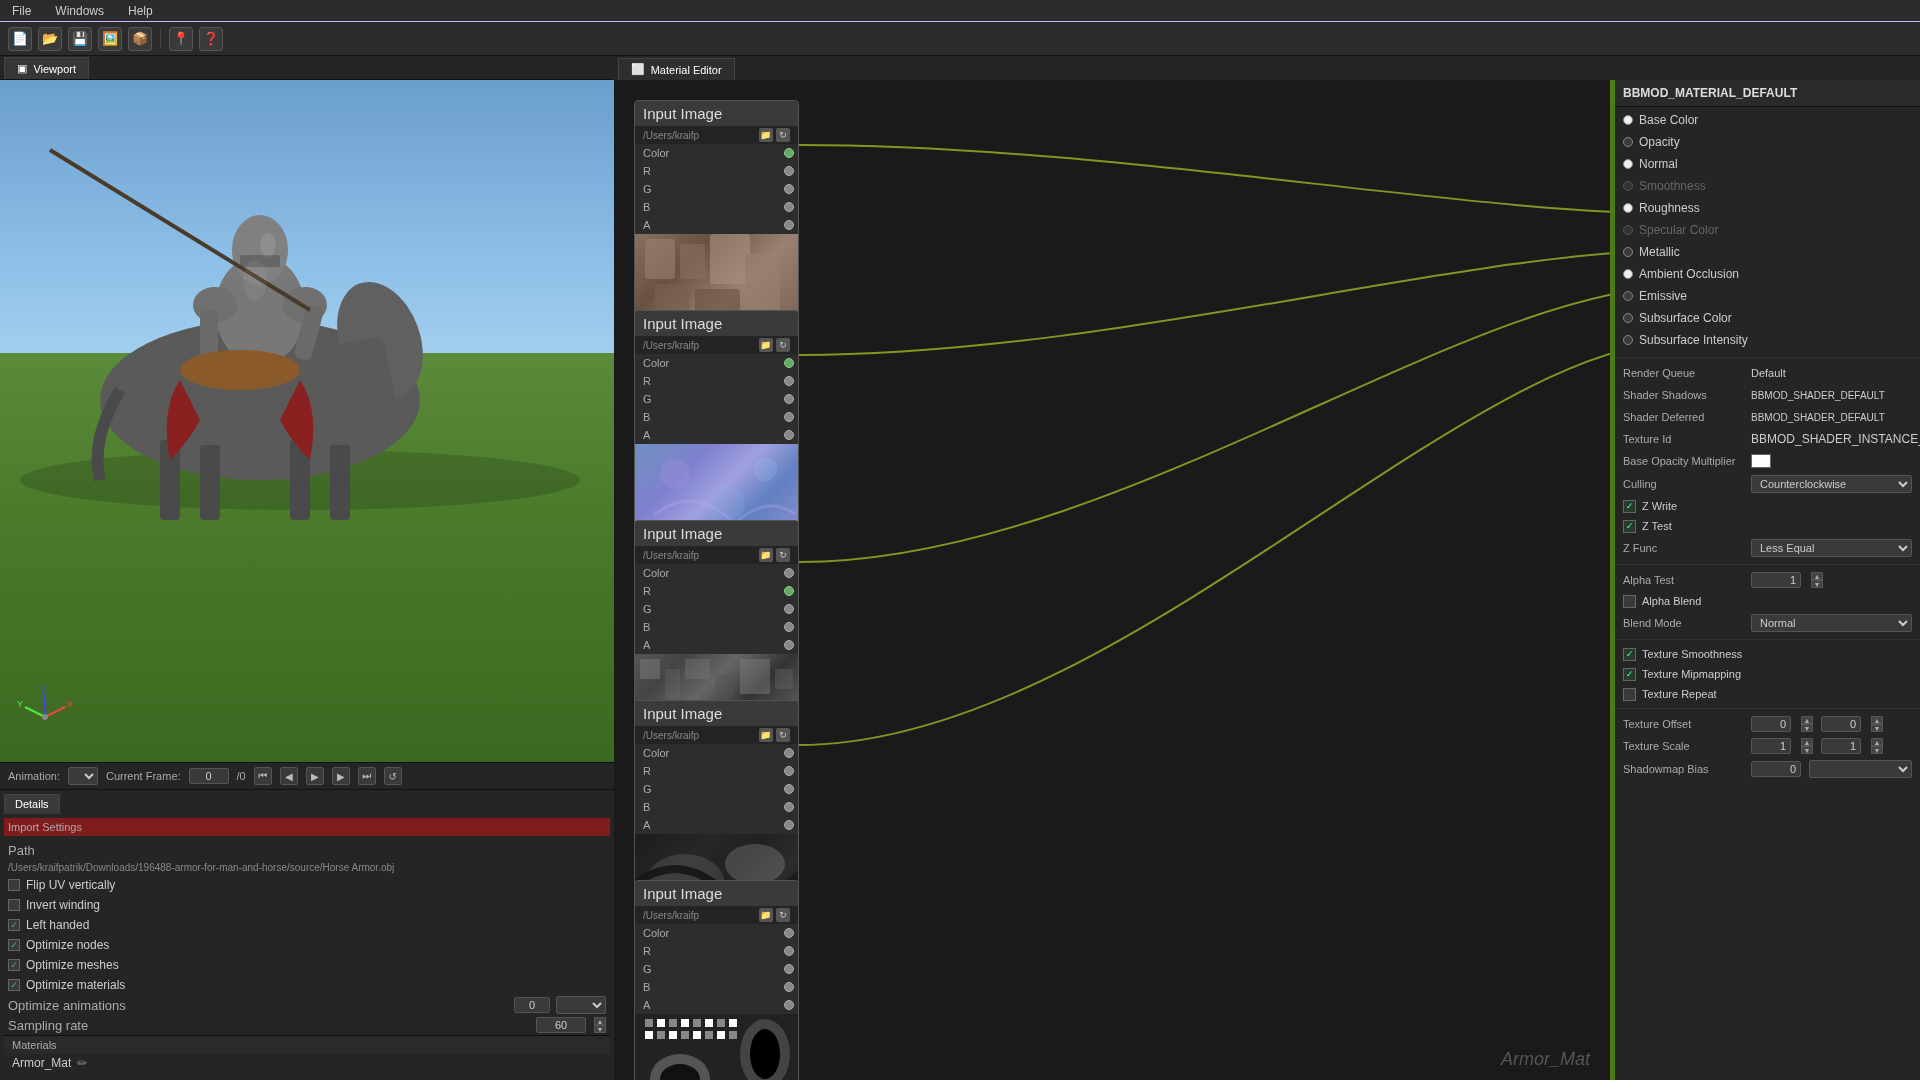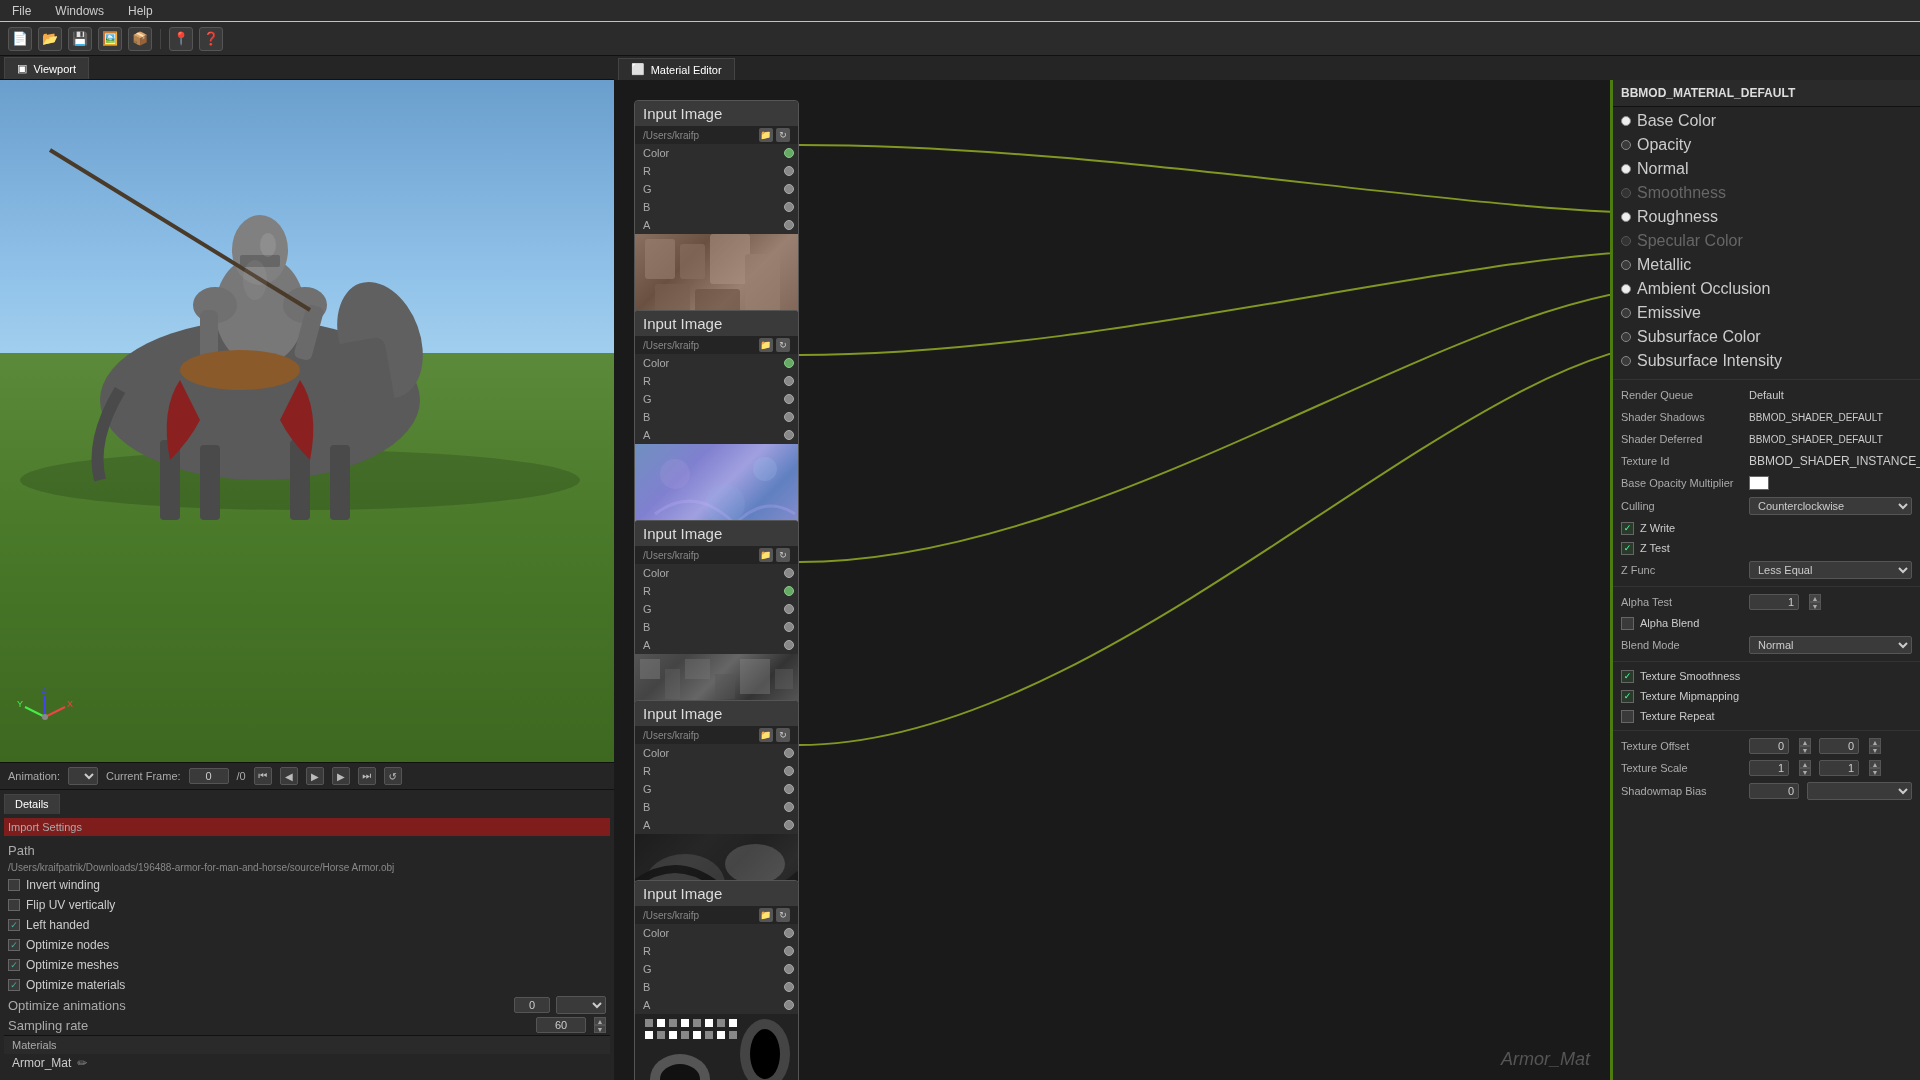--- a/index.html
+++ b/index.html
@@ -387,21 +387,21 @@
       left: 0;
       width: 100%;
       height: 100%;
       pointer-events: none;
     }
 
     
     #props-panel {
       width: 310px;
       background: #252525;
-      border-left: 3px solid #4d7c0f;
+      border-left: 5px solid #4d7c0f;
       overflow-y: auto;
       padding: 0;
     }
 
     .props-header {
       padding: 6px 8px;
       font-size: 12px;
       color: #ddd;
       background: #2a2a2a;
       border-bottom: 1px solid #111;
@@ -425,21 +425,21 @@
       border-radius: 50%;
       border: 1px solid #888;
       background: #3a3a3a;
       flex-shrink: 0;
       cursor: pointer;
     }
     .prop-dot.filled { background: #eee; }
     .prop-dot.disabled { background: #333; border-color: #555; }
     .prop-name {
       color: #ccc;
-      font-size: 16px;
+      font-size: 12px;
       flex: 1;
     }
     .prop-name.dimmed { color: #666; }
 
     .divider { height: 1px; background: #333; margin: 4px 0; }
 
     .prop-row-kv {
       display: flex;
       align-items: center;
       padding: 3px 8px;
@@ -668,25 +668,25 @@
 
       <div class="section-title">Import Settings</div>
 
       <div class="prop-row">
         <span class="prop-label">Path</span>
       </div>
       <div class="prop-path">/Users/kraifpatrik/Downloads/196488-armor-for-man-and-horse/source/Horse Armor.obj</div>
 
       <div class="checkbox-wrapper">
         <div class="cb"></div>
-        <span>Invert winding</span>
+        <span>Flip UV vertically</span>
       </div>
       <div class="checkbox-wrapper">
         <div class="cb"></div>
-        <span>Flip UV vertically</span>
+        <span>Invert winding</span>
       </div>
       <div class="checkbox-wrapper">
         <div class="cb checked">✓</div>
         <span>Left handed</span>
       </div>
       <div class="checkbox-wrapper">
         <div class="cb checked">✓</div>
         <span>Optimize nodes</span>
       </div>
       <div class="checkbox-wrapper">

